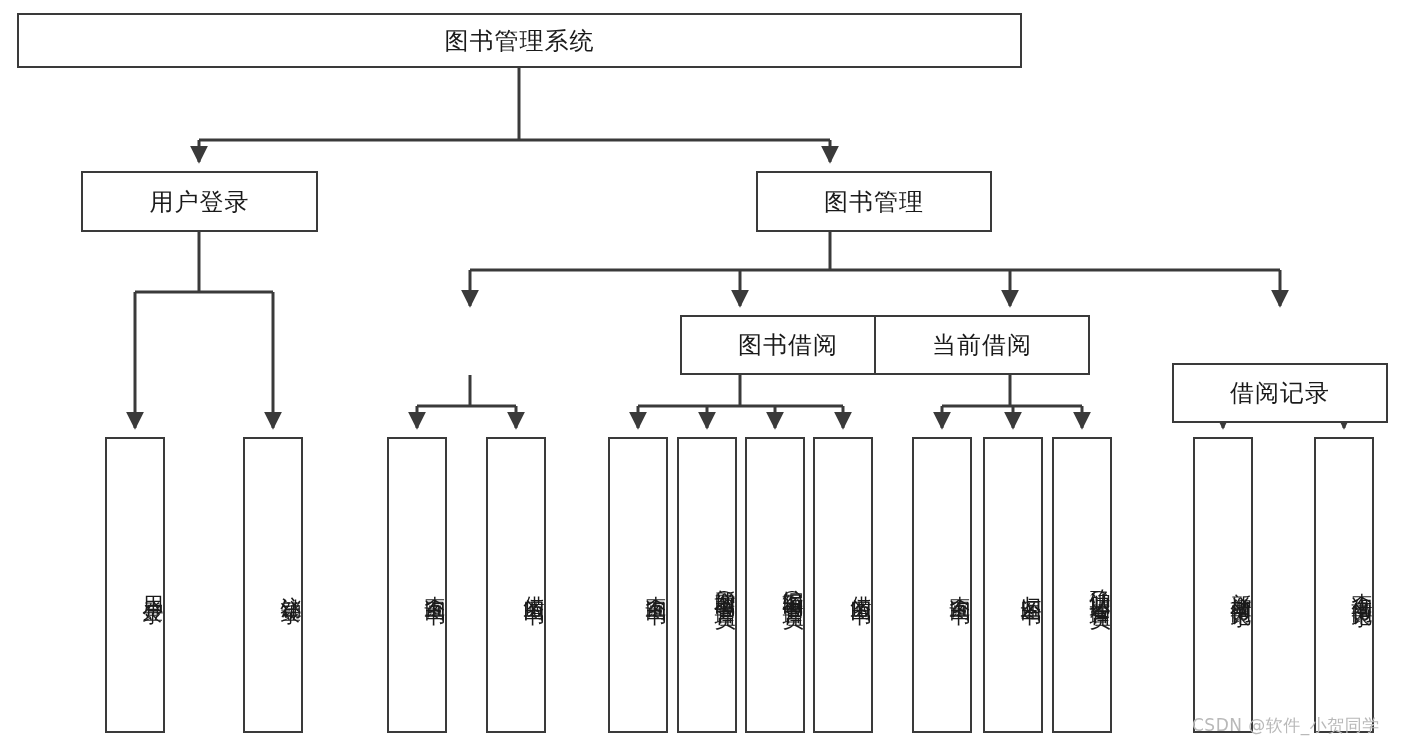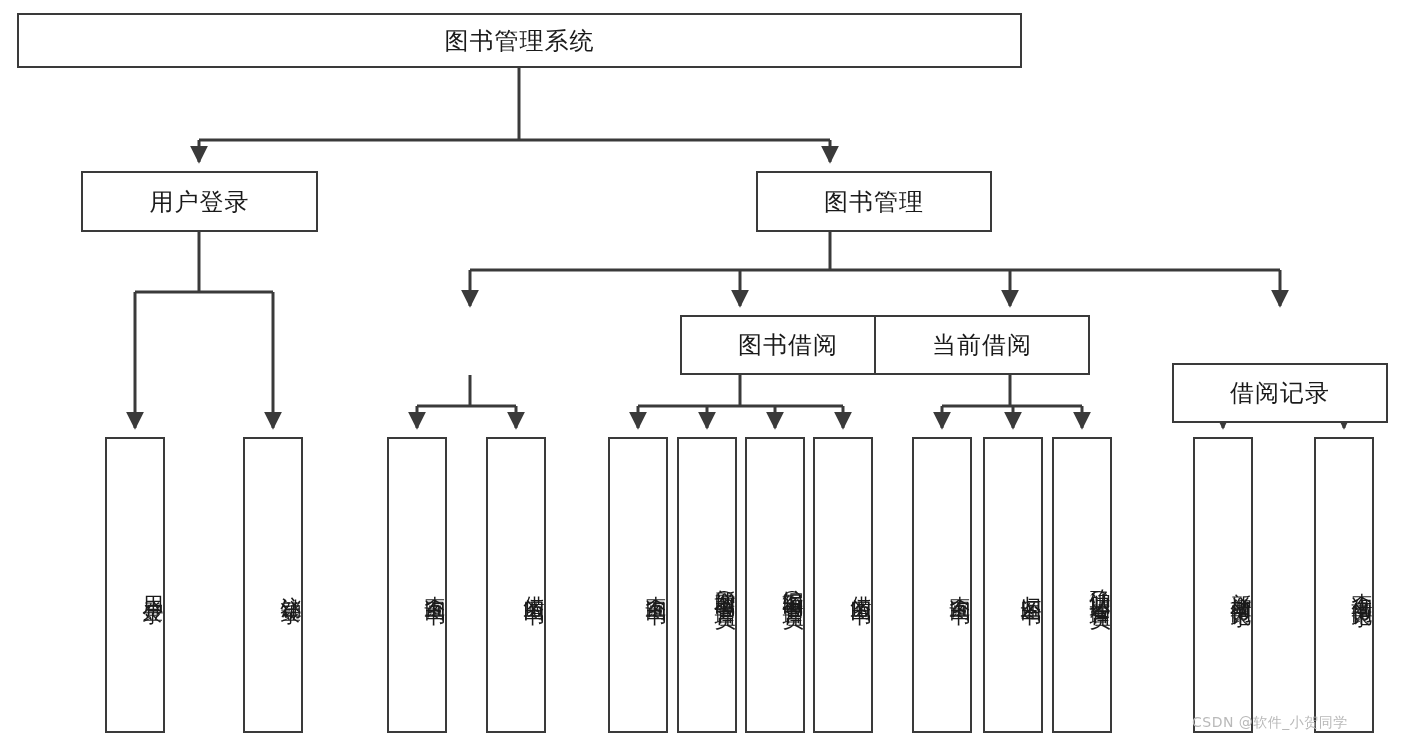--- a/index.html
+++ b/index.html
@@ -55,21 +55,21 @@
     white-space: nowrap;
   }
   .node.vert .label {
     writing-mode: vertical-rl;
     text-orientation: upright;
   }
   .watermark {
     position: absolute;
     left: 1192px;
     top: 714px;
-    font-size: 14px;
+    font-size: 17px;
     color: #b9b9b9;
     white-space: nowrap;
     letter-spacing: 0.5px;
   }
 </style>
 </head>
 <body>
 
 <div id="canvas">
 

